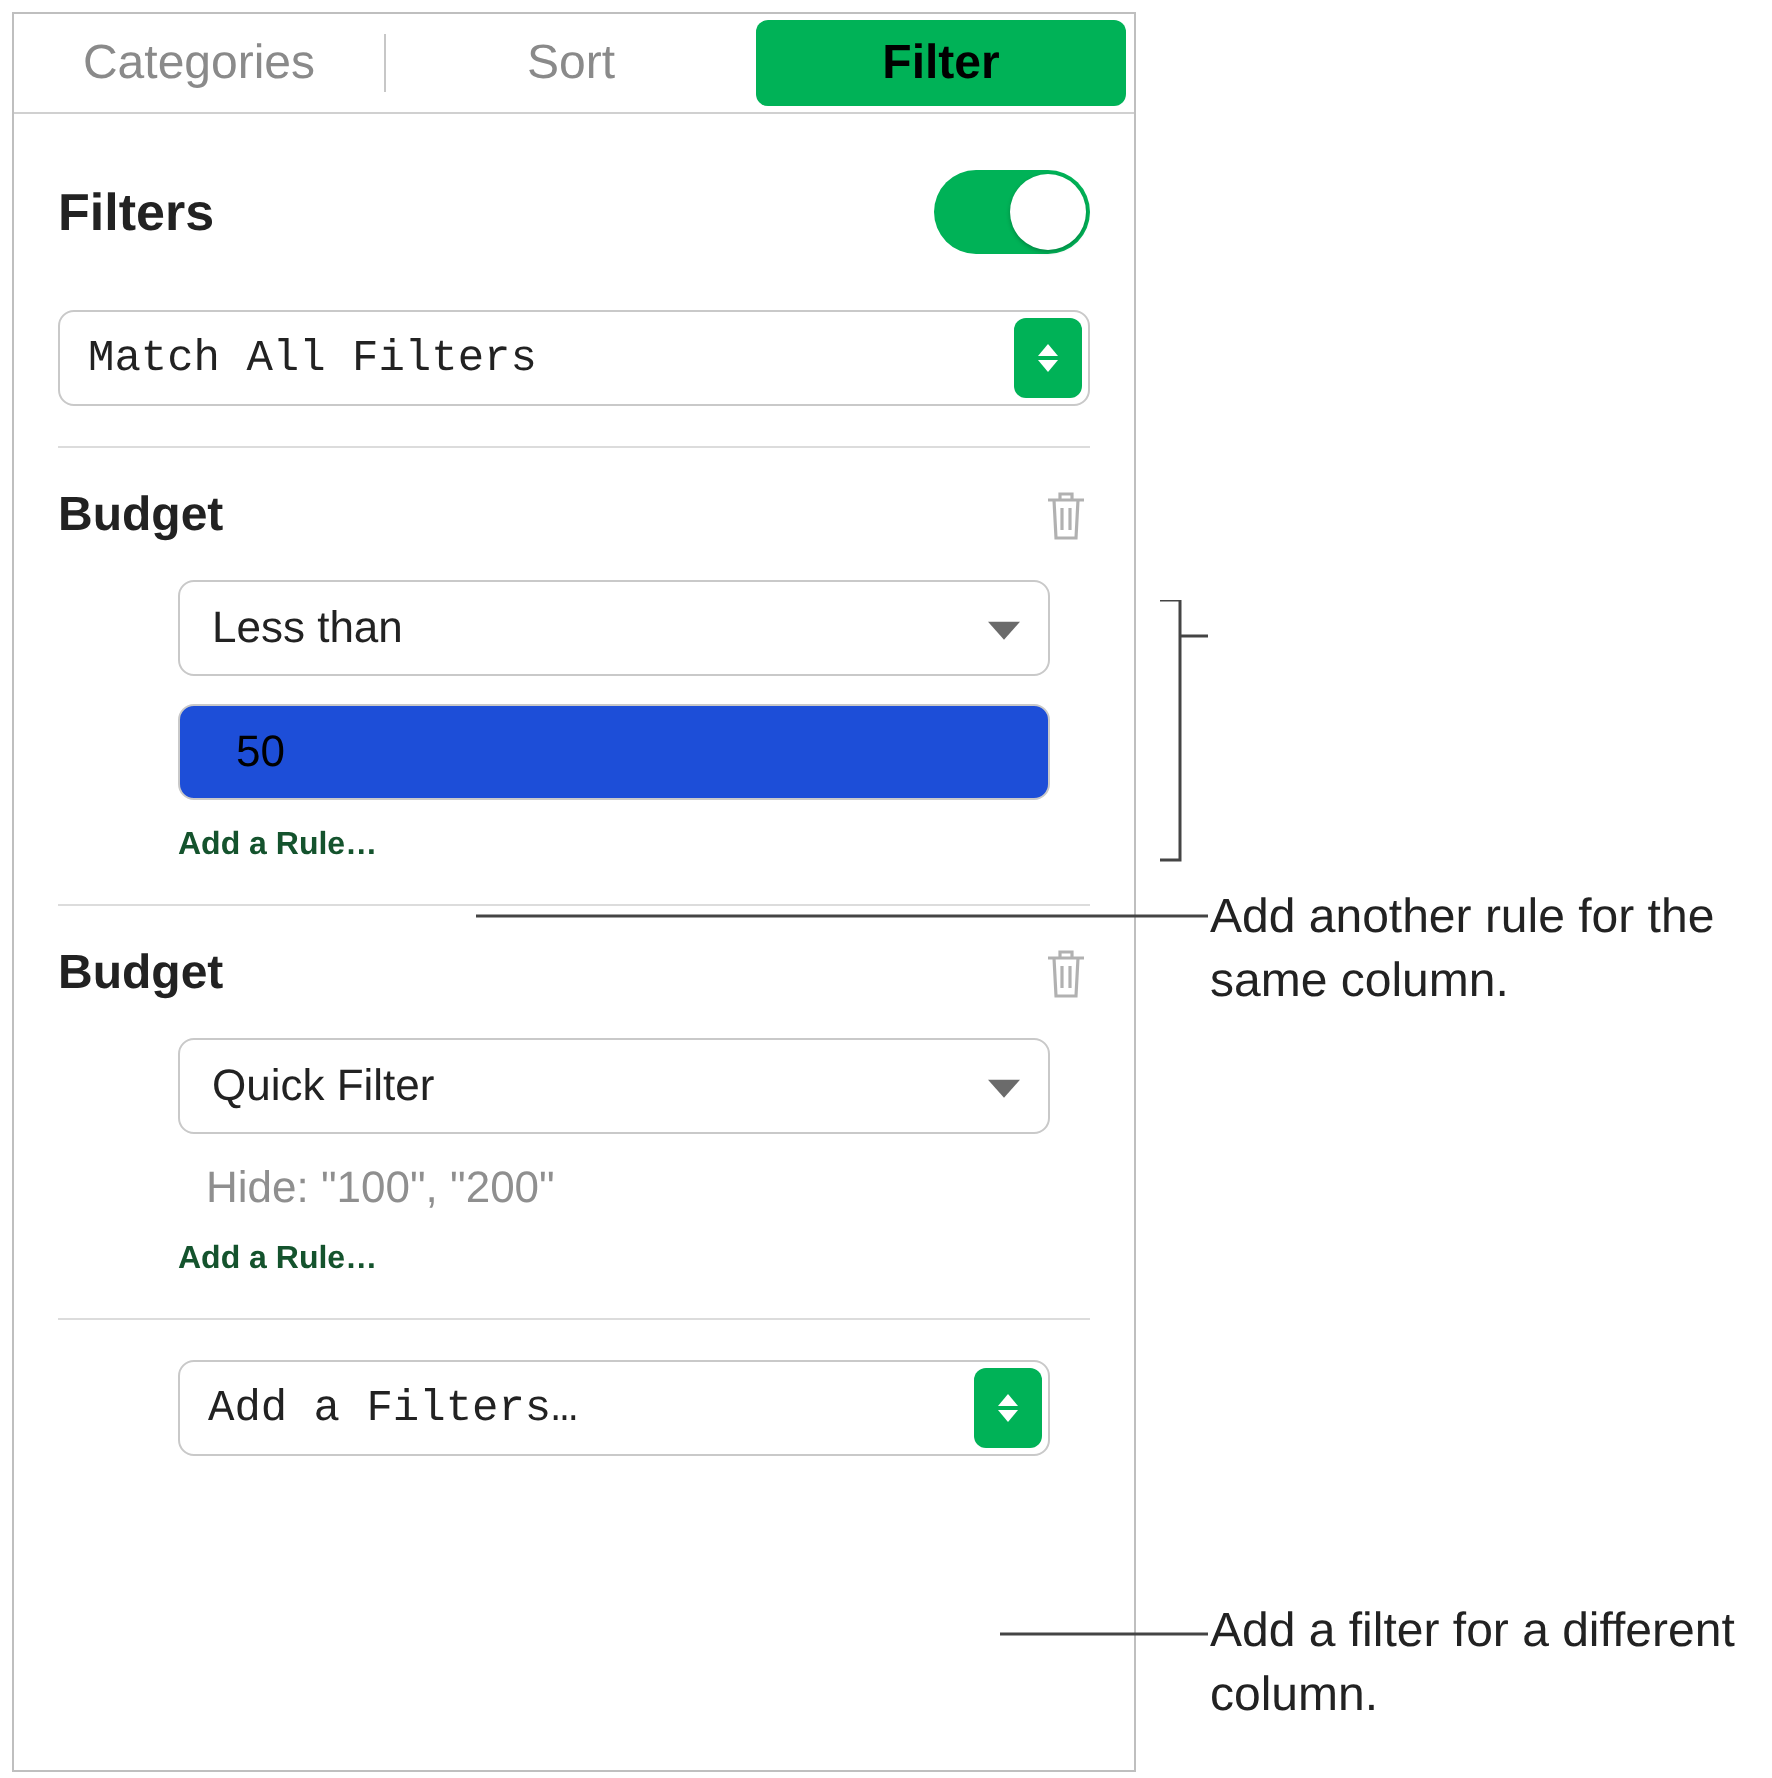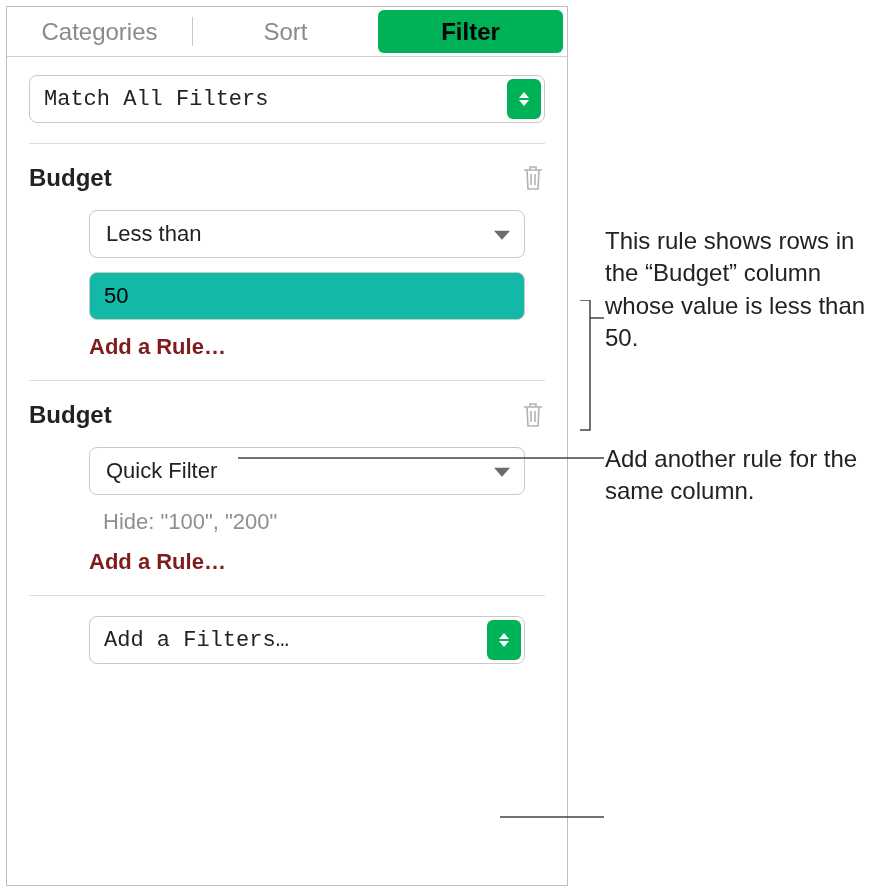--- a/index.html
+++ b/index.html
@@ -145,23 +145,23 @@
     border-left: 8px solid transparent;
     border-right: 8px solid transparent;
     border-top: 9px solid #6b6b6b;
   }
 
   .text-input {
     height: 48px;
     width: 100%;
     border: 1px solid #c9c9c9;
     border-radius: 8px;
-    padding: 0 14px;
+    padding: 0 28px;
     font-size: 22px;
-    background: #14b8a6;
+    background: #1d4ed8;
   }
 
   .group {
     border-top: 1px solid #dcdcdc;
     padding-top: 20px;
     margin-top: 20px;
   }
   .group-header {
     display: flex;
     align-items: center;
@@ -180,22 +180,22 @@
   }
   .trash-icon svg { width: 100%; height: 100%; display: block; }
 
   .indent {
     padding-left: 60px;
     padding-right: 20px;
   }
   .stack > * + * { margin-top: 14px; }
 
   .add-rule-link {
-    color: #7f1d1d;
-    font-size: 22px;
+    color: #14532d;
+    font-size: 16px;
     font-weight: 600;
     cursor: pointer;
     user-select: none;
   }
 
   .hide-text {
     color: #8f8f8f;
     font-size: 22px;
     padding-left: 14px;
   }
@@ -228,20 +228,24 @@
       <div class="tab">
         <span>Sort</span>
       </div>
       <div class="tab active">
         <span>Filter</span>
       </div>
     </div>
 
     <div class="panel-body">
 
+      <div class="row-filters-header">
+        <div class="filters-title">Filters</div>
+        <div class="toggle" aria-checked="true"></div>
+      </div>
 
       <div class="popup-select" style="width:100%;">
         <span>Match All Filters</span>
         <span class="popup-knob">
           <span class="chev up"></span>
           <span class="chev down"></span>
         </span>
       </div>
 
       <div class="group">
@@ -290,22 +294,22 @@
               <span class="chev up"></span>
               <span class="chev down"></span>
             </span>
           </div>
         </div>
       </div>
 
     </div>
   </div>
 
-  <div class="callout" style="left:605px; top:225px;">This rule shows rows in the “Budget” column whose value is less than 50.</div>
   <div class="callout" style="left:605px; top:443px;">Add another rule for the same column.</div>
+  <div class="callout" style="left:605px; top:800px;">Add a filter for a different column.</div>
 
   <svg class="conn" style="left:498px; top:300px; width:106px; height:140px;">
 
     <path d="M82 0 H92 V130 H82" fill="none" stroke="#444" stroke-width="1.5"></path>
     <line x1="92" y1="18" x2="106" y2="18" stroke="#444" stroke-width="1.5"></line>
   </svg>
   <svg class="conn" style="left:238px; top:457px; width:366px; height:2px;">
     <line x1="0" y1="1" x2="366" y2="1" stroke="#444" stroke-width="1.5"></line>
   </svg>
   <svg class="conn" style="left:500px; top:816px; width:104px; height:2px;">

